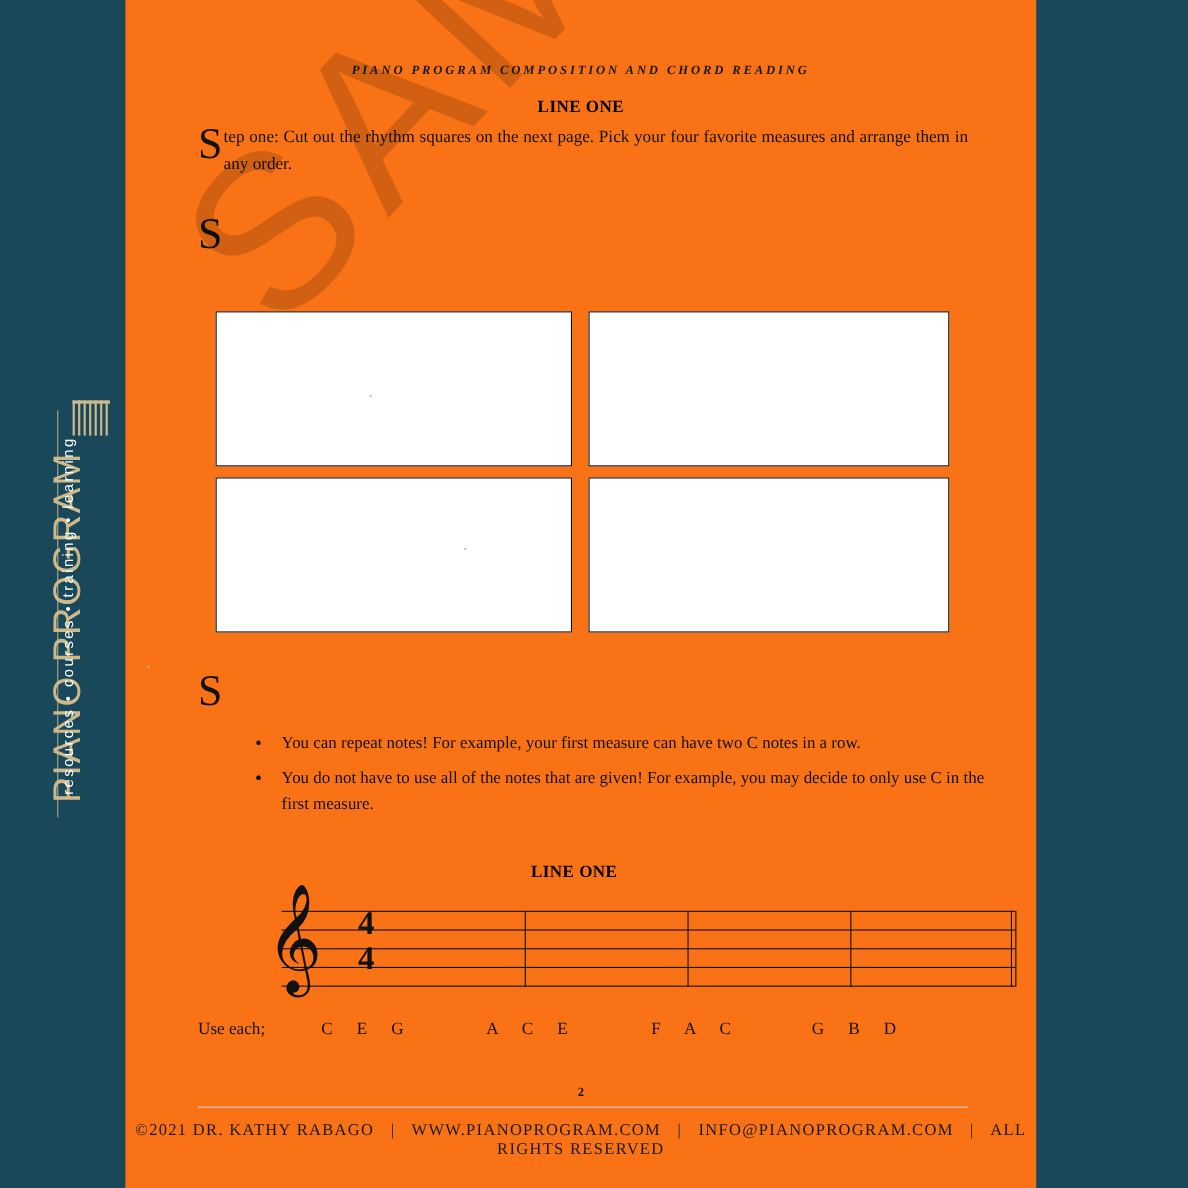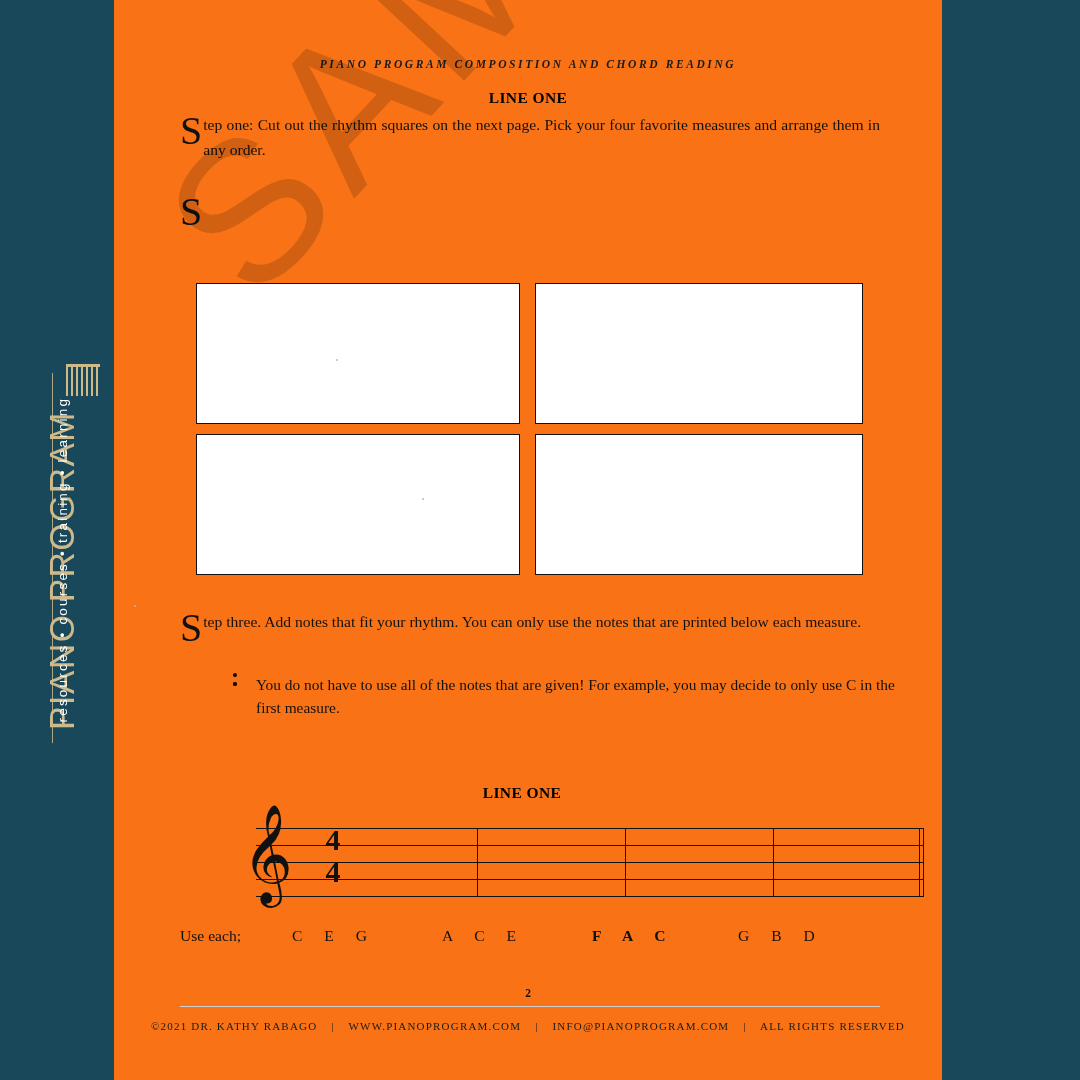--- a/index.html
+++ b/index.html
@@ -265,21 +265,21 @@
     color: #111;
   }
   .use-notes .label { position: absolute; left: 0; top: 0; }
   .note-group {
     position: absolute;
     top: 0;
     letter-spacing: 9px;
   }
   #ng-0 { left: 112px; }
   #ng-1 { left: 262px; }
-  #ng-2 { left: 412px; font-weight: bold; }
+  #ng-2 { left: 412px; }
   #ng-3 { left: 558px; }
 
   .page-number {
     position: absolute;
     left: 0;
     top: 987px;
     width: 828px;
     text-align: center;
     font-size: 11.5px;
     font-weight: bold;
@@ -293,21 +293,21 @@
     height: 1px;
     background: #cfcfcf;
   }
   .footer {
     position: absolute;
     left: 0;
     top: 1020px;
     width: 828px;
     text-align: center;
     font-family: "Liberation Serif", serif;
-    font-size: 11px;
+    font-size: 15px;
     letter-spacing: 1.2px;
     color: #1a1a1a;
   }
   .footer .sep { padding: 0 10px; }
 
   
   .watermark {
     position: absolute;
     left: 120px;
     top: 180px;
@@ -370,26 +370,27 @@
     <div id="rbox-1" class="box"></div>
     <div id="rbox-2" class="box"></div>
     <div id="rbox-3" class="box"></div>
     <div id="rbox-4" class="box"></div>
 
     <div class="speck" style="left:222px; top:359px;"></div>
     <div class="speck" style="left:308px; top:498px;"></div>
     <div class="speck" style="left:20px; top:605px;"></div>
 
     <div id="para-three" class="para">
-      <span class="dropcap">S</span><span>tep three. Add notes that fit your rhythm.  You can only use the notes that are printed below each measure.</span>
+      <span class="dropcap">S</span>
     </div>
 
     <div class="bullets">
       <div class="bullet">
         <span class="dot">•</span>
+        <span>You can repeat notes!  For example, your first measure can have two C notes in a row.</span>
       </div>
       <div class="bullet">
         <span class="dot">•</span>
       </div>
       <div class="bullet">
         <span class="dot">•</span>
         <span>You do not have to use all of the notes that are given!  For example, you may decide to only use C in the first measure.</span>
       </div>
     </div>
 

